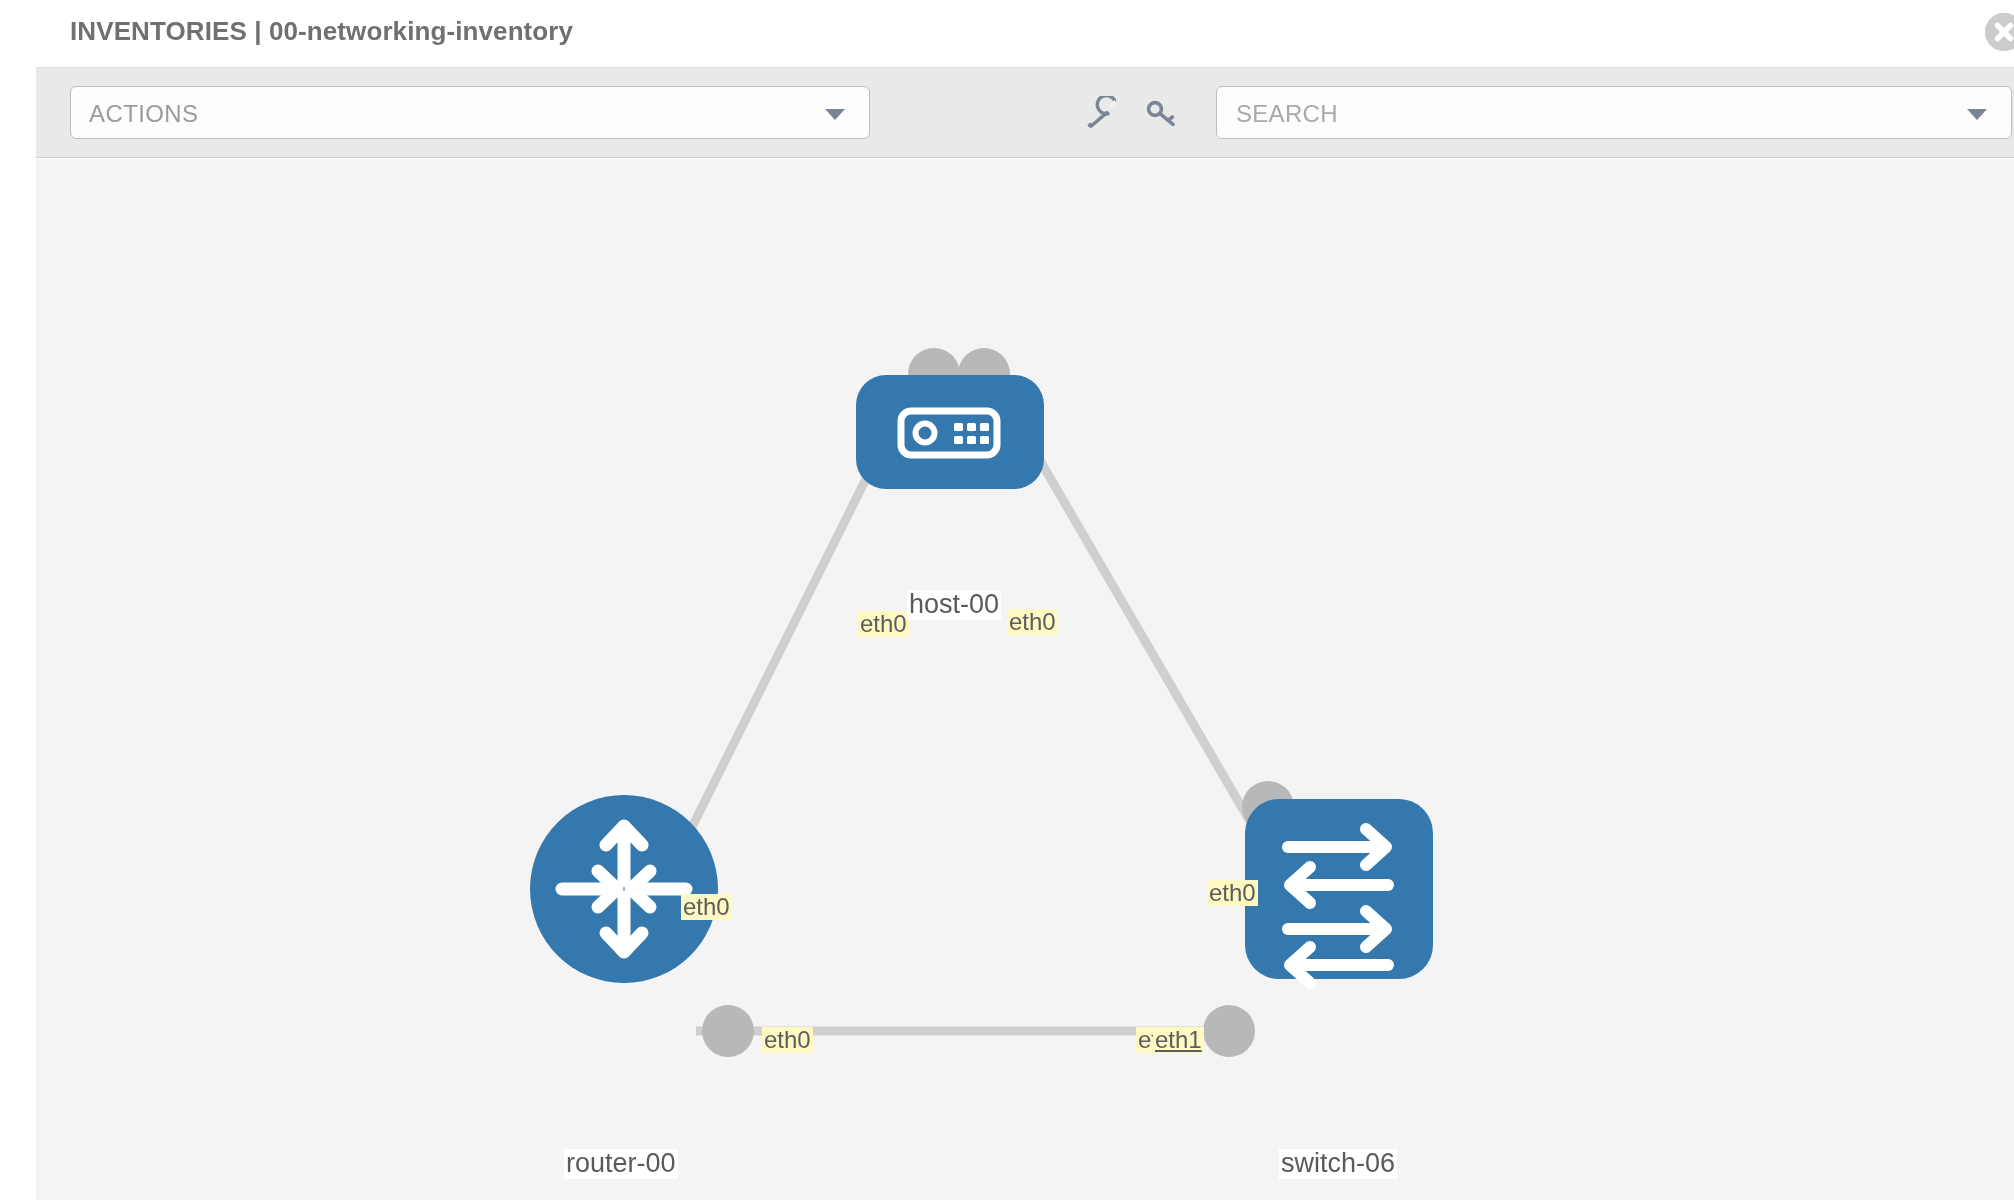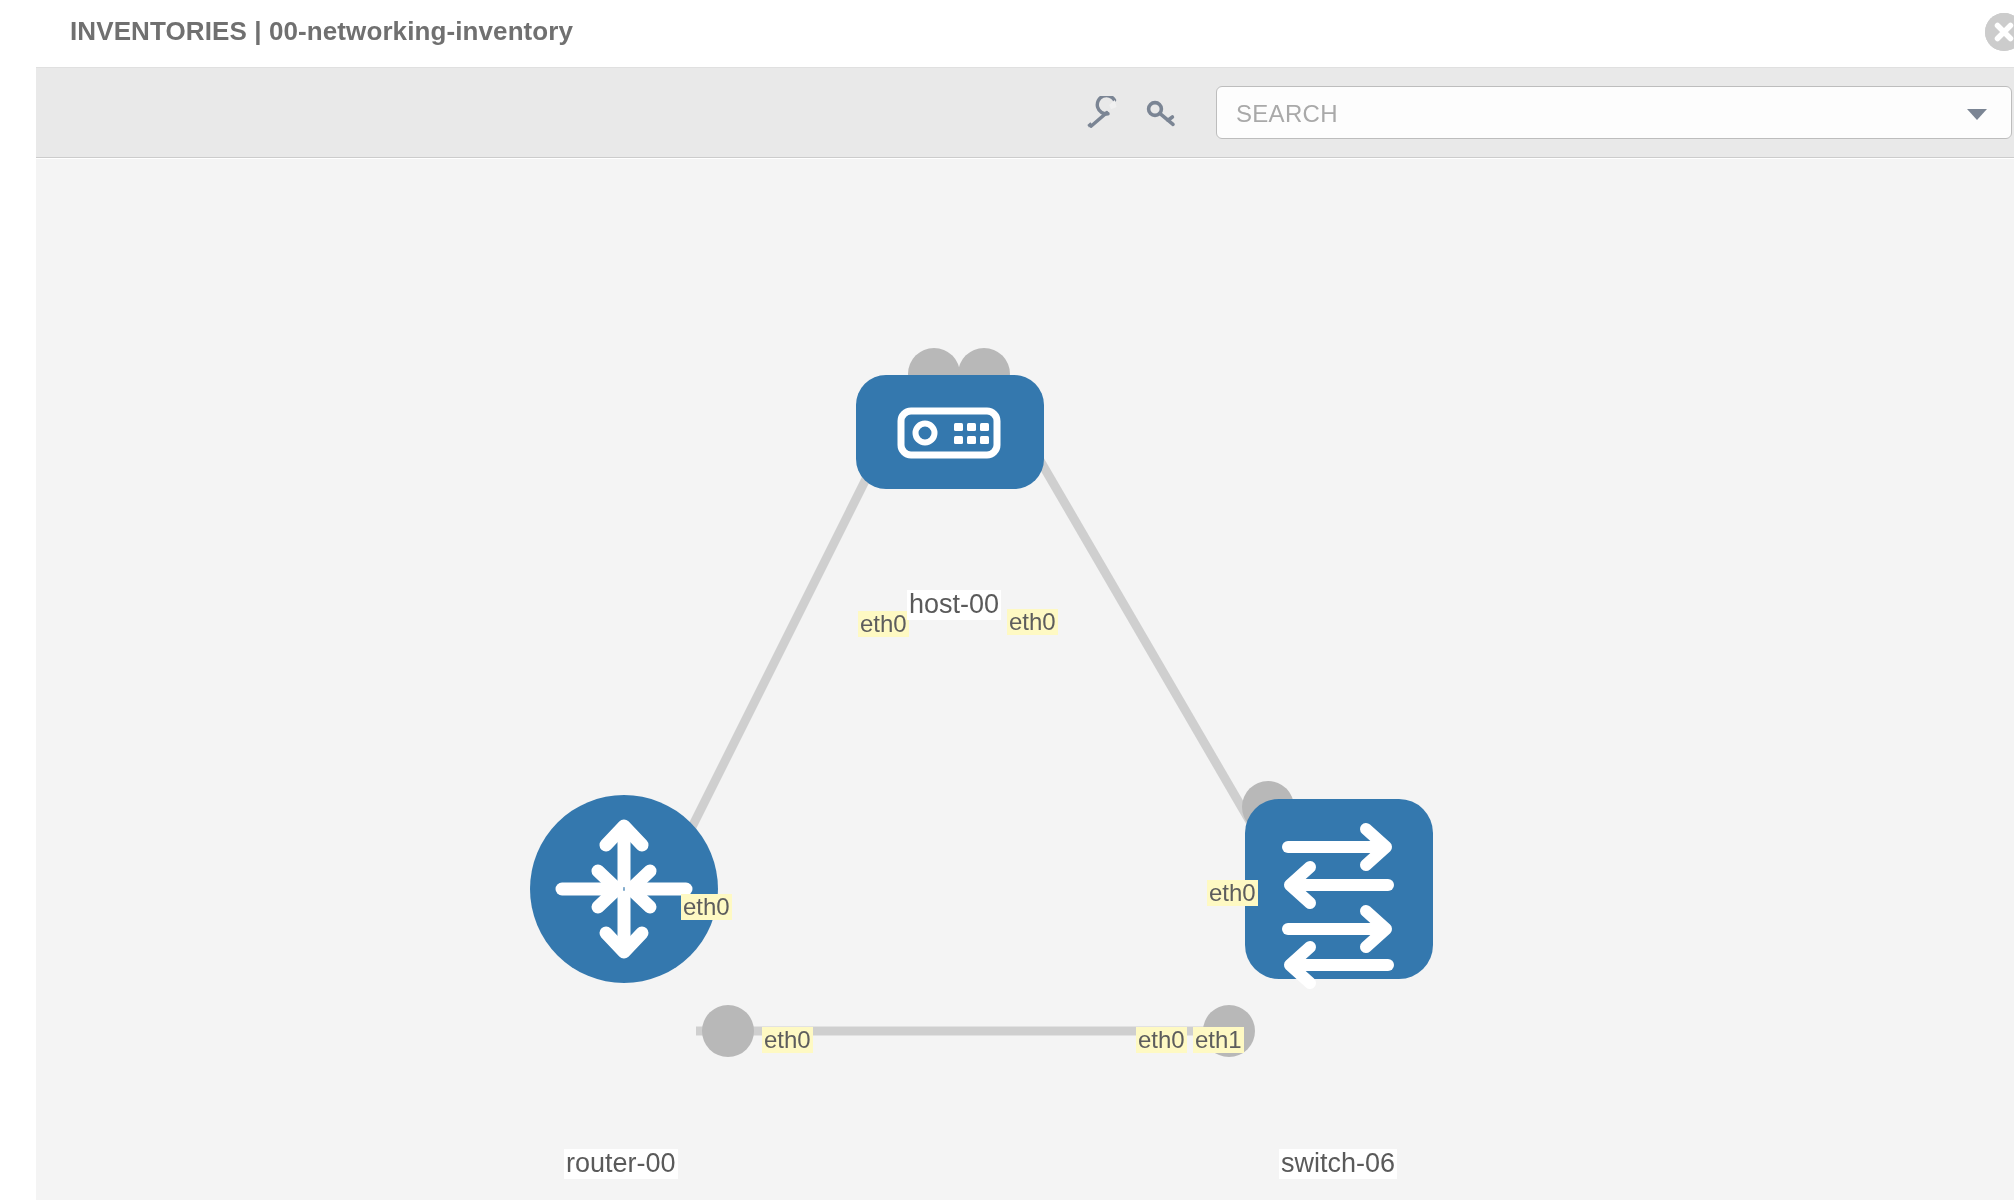--- a/index.html
+++ b/index.html
@@ -148,20 +148,24 @@
     <div class="close-btn">
       <svg width="38" height="38" viewBox="0 0 38 38" aria-hidden="true">
         <circle cx="19" cy="19" r="19" fill="#cccccc"></circle>
         <path d="M12.5 12.5 L25.5 25.5 M25.5 12.5 L12.5 25.5" stroke="#ffffff" stroke-width="5.5" stroke-linecap="round"></path>
       </svg>
     </div>
   </div>
 
   <div class="toolbar">
 
+    <div class="actions-select">
+      <div class="actions-label">ACTIONS</div>
+      <div class="caret"></div>
+    </div>
 
     <div class="tool-icon tool-wrench">
       <svg width="36" height="34" viewBox="0 0 36 34" aria-hidden="true">
         <g fill="none" stroke="#7b8594" stroke-width="3.4" stroke-linecap="round" stroke-linejoin="round">
           <path d="M30.5 4.2 A9.2 9.2 0 1 0 24.0 17.8 L24.0 17.8"></path>
           <path d="M22.8 16.6 L7.0 30.2"></path>
         </g>
         <path d="M30.8 4.0 L25.2 9.0 L27.0 13.2 L32.6 11.0 Z" fill="#f0f0f0"></path>
         <path d="M8.2 28.6 L5.0 31.6 L3.4 29.0 L6.4 26.2 Z" fill="#7b8594"></path>
       </svg>
@@ -251,20 +255,20 @@
         </g>
       </g>
     </svg>
 
     <div class="iface-label" style="left:822px; top:452px;">eth0</div>
     <div class="iface-label" style="left:971px; top:450px;">eth0</div>
     <div class="iface-label" style="left:645px; top:735px;">eth0</div>
     <div class="iface-label" style="left:1171px; top:721px;">eth0</div>
     <div class="iface-label" style="left:726px; top:868px;">eth0</div>
     <div class="iface-label" style="left:1100px; top:868px;">eth0</div>
-    <div class="iface-label" style="left:1157px; top:868px;">eth1</div>
+    <div class="iface-label" style="left:1117px; top:868px;text-decoration:underline;">eth1</div>
 
     <div class="node-label" style="left:871px; top:431px;">host-00</div>
     <div class="node-label" style="left:528px; top:990px;">router-00</div>
     <div class="node-label" style="left:1243px; top:990px;">switch-06</div>
 
   </div>
 </div>
 
 </body></html>

